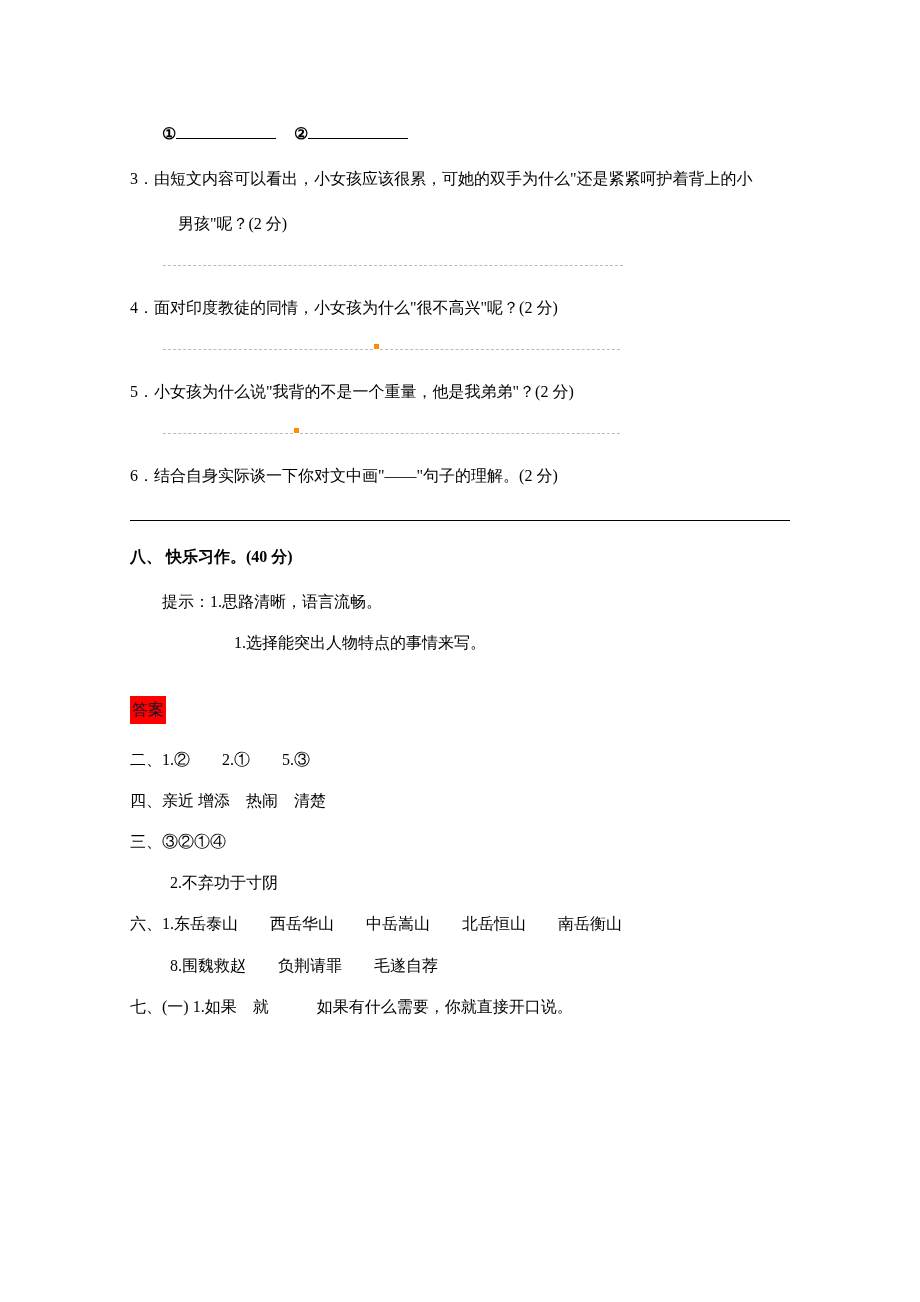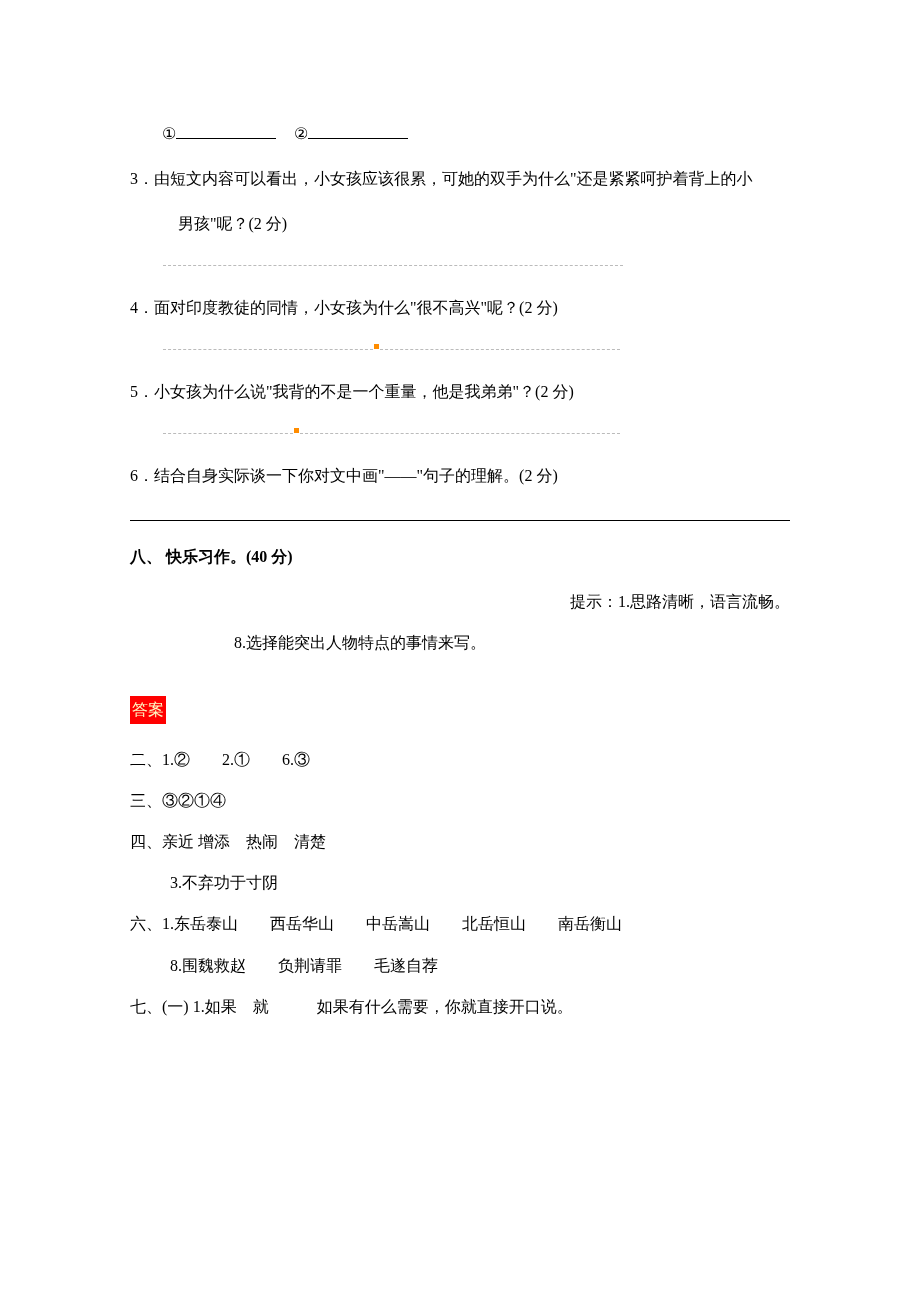--- a/index.html
+++ b/index.html
@@ -18,20 +18,21 @@
       box-sizing: border-box;
     }
     .q-line {
       margin: 10px 0;
       line-height: 2.2;
     }
     .indent1 {
       padding-left: 2em;
       margin: 6px 0;
       line-height: 2.2;
+      font-weight: bold;
     }
     .indent2 {
       padding-left: 3em;
       margin: 6px 0;
       line-height: 2.2;
     }
     .blank-line-wrap {
       padding-left: 2.5em;
       margin: 10px 0 18px 0;
       color: #999;
@@ -65,31 +66,30 @@
     .para {
       text-indent: 2em;
       margin: 6px 0;
       line-height: 2.2;
       text-align: justify;
     }
     .hint-indent {
       padding-left: 2em;
       margin: 6px 0;
       line-height: 2.2;
-      text-align: right;
     }
     .hint-indent2 {
       padding-left: 6.5em;
       margin: 6px 0;
       line-height: 2.2;
     }
     .answers-label {
       display: inline-block;
       background: #ff0000;
-      color: #fef9c3;
+      color: #0f172a;
       padding: 1px 2px;
       margin: 30px 0 12px 0;
       font-weight: normal;
       text-align: center;
     }
     .ans-line {
       margin: 6px 0;
       line-height: 2.2;
     }
     .ans-sub {
@@ -147,29 +147,29 @@
 
   <hr class="hr-black">
 
   <div class="section-head">
     <span>八、 快乐习作。(40 分)</span>
   </div>
   <div class="hint-indent">
     <span>提示：</span><span>1.思路清晰，语言流畅。</span>
   </div>
   <div class="hint-indent2">
-    <span>8.选择能突出人物特点的事情来写。</span>
+    <span>1.选择能突出人物特点的事情来写。</span>
   </div>
 
   <div>
     <span class="answers-label">答案</span>
 
-    <div class="ans-line">二、1.②　　2.①　　6.③</div>
+    <div class="ans-line">二、1.②　　2.①　　5.③</div>
+    <div class="ans-line">四、亲近 增添　热闹　清楚</div>
     <div class="ans-line">三、③②①④</div>
-    <div class="ans-line">四、亲近 增添　热闹　清楚</div>
-    <div class="ans-sub">3.不弃功于寸阴</div>
+    <div class="ans-sub">2.不弃功于寸阴</div>
     <div class="ans-line">六、1.东岳泰山　　西岳华山　　中岳嵩山　　北岳恒山　　南岳衡山</div>
     <div class="ans-sub">8.围魏救赵　　负荆请罪　　毛遂自荐</div>
     <div class="ans-line">七、(一) 1.如果　就　　　如果有什么需要，你就直接开口说。</div>
     
   </div>
 
 </div>
 
 </body></html>

